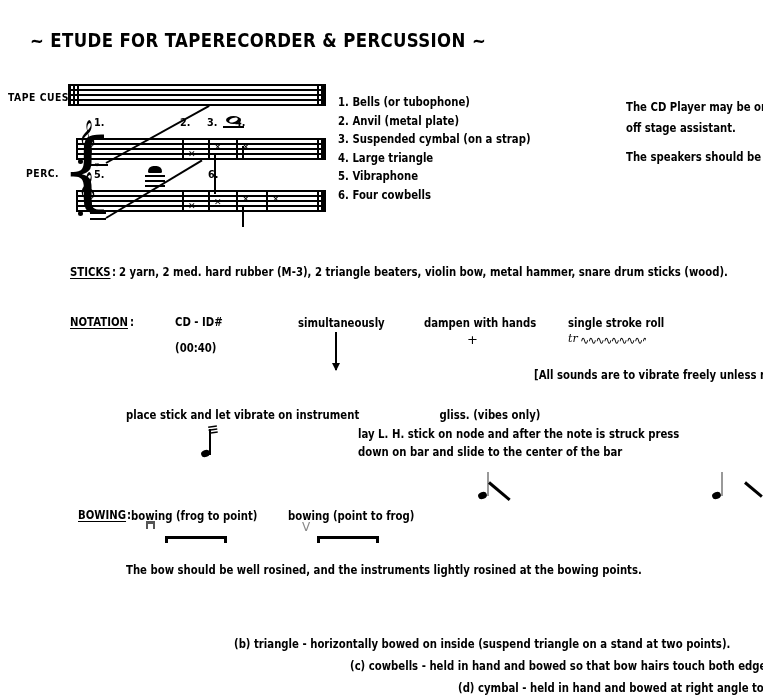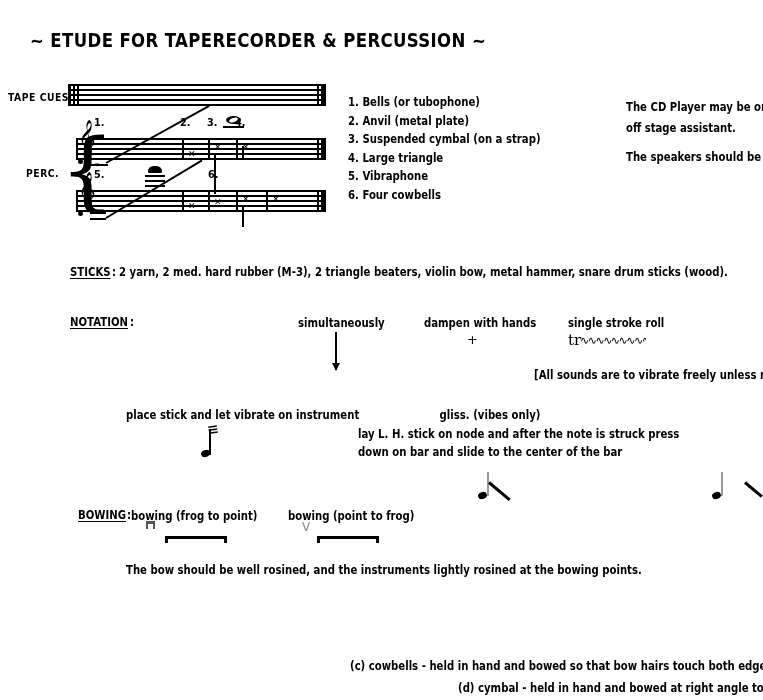--- a/index.html
+++ b/index.html
@@ -197,21 +197,21 @@
     <div class="abs" style="left:164px;top:30px;">
       <div class="abs" style="left:0;top:2px;width:15px;height:8px;background:#000;border-radius:50%;"></div>
       <div class="abs" style="left:3px;top:4px;width:9px;height:4px;background:#fff;border-radius:50%;transform:rotate(-20deg);"></div>
       <div class="ledger" style="left:-3px;top:12px;width:21px;"></div>
     </div>
   </div>
 
   <div class="abs t lbl" style="left:8px;top:90px;">TAPE CUES</div>
   <div class="abs t lbl" style="left:26px;top:166px;">PERC.</div>
 
-  <div class="abs" style="left:348px;top:95px;">
+  <div class="abs" style="left:338px;top:95px;">
     <div class="t" style="margin-bottom:3px;">1. Bells (or tubophone)</div>
     <div class="t" style="margin-bottom:3px;">2. Anvil (metal plate)</div>
     <div class="t" style="margin-bottom:3px;">3. Suspended cymbal (on a strap)</div>
     <div class="t" style="margin-bottom:3px;">4. Large triangle</div>
     <div class="t" style="margin-bottom:3px;">5. Vibraphone</div>
     <div class="t">6. Four cowbells</div>
   </div>
 
   <div class="abs" id="cdnote">
     <div class="t" style="margin-bottom:5px;">The CD Player may be on o</div>
@@ -225,29 +225,33 @@
     <span class="t u">STICKS</span>
     <span class="t" style="margin-left:-4px;">:</span>
     <span class="t" style="margin-left:2px;">2 yarn, 2 med. hard rubber (M-3), 2 triangle beaters, violin bow, metal hammer, snare drum sticks (wood).</span>
   </div>
 
   <div class="abs" style="left:70px;top:315px;display:flex;align-items:baseline;">
     <span class="t u">NOTATION</span>
     <span class="t" style="margin-left:-6px;">:</span>
   </div>
 
+  <div class="abs" style="left:175px;top:315px;">
+    <div class="t">CD - ID#</div>
+    <div class="t" style="margin-top:10px;">(00:40)</div>
+  </div>
 
   <div class="abs t" style="left:298px;top:316px;">simultaneously</div>
   <div class="downarrow" style="left:335px;top:332px;height:38px;"></div>
 
   <div class="abs t" style="left:424px;top:316px;">dampen with hands</div>
   <div class="plus" style="left:467px;top:333px;">+</div>
 
   <div class="abs t" style="left:568px;top:316px;">single stroke roll</div>
-  <div class="trill" style="left:568px;top:333px;font-size:15px;">tr</div>
+  <div class="trill" style="left:568px;top:333px;font-style:italic;font-size:11px;">tr</div>
   <div class="wavy" style="left:580px;top:335px;width:66px;">∿∿∿∿∿∿∿∿∿</div>
 
   <div class="abs" style="left:534px;top:368px;width:229px;overflow:hidden;">
     <div class="t">[All sounds are to vibrate freely unless mar</div>
   </div>
 
   <div class="abs t" style="left:126px;top:408px;">place stick and let vibrate on instrument</div>
   <div class="qnote" style="left:200px;top:425px;width:20px;height:32px;">
     <div class="st" style="left:9px;bottom:2px;height:26px;background:#000;"></div>
     <div class="head" style="left:1px;bottom:0px;"></div>
@@ -279,20 +283,23 @@
   <div class="abs t" style="left:131px;top:509px;">bowing (frog to point)</div>
   <div class="downbow" style="left:146px;top:521px;"></div>
   <div class="bowbracket" style="left:165px;top:536px;width:62px;"></div>
 
   <div class="abs t" style="left:288px;top:509px;">bowing (point to frog)</div>
   <div class="upbow" style="left:302px;top:521px;">V</div>
   <div class="bowbracket" style="left:317px;top:536px;width:62px;"></div>
 
   <div class="abs t" style="left:126px;top:563px;">The bow should be well rosined, and the instruments lightly rosined at the bowing points.</div>
 
+  <div class="abs" style="left:234px;top:637px;width:529px;overflow:hidden;">
+    <div class="t">(b) triangle - horizontally bowed on inside (suspend triangle on a stand at two points).</div>
+  </div>
   <div class="abs" style="left:350px;top:659px;width:413px;overflow:hidden;">
     <div class="t">(c) cowbells - held in hand and bowed so that bow hairs touch both edges of the cowl</div>
   </div>
   <div class="abs" style="left:458px;top:681px;width:305px;overflow:hidden;">
     <div class="t">(d) cymbal - held in hand and bowed at right angle to the edg</div>
   </div>
 
 </div>
 
 </body></html>

